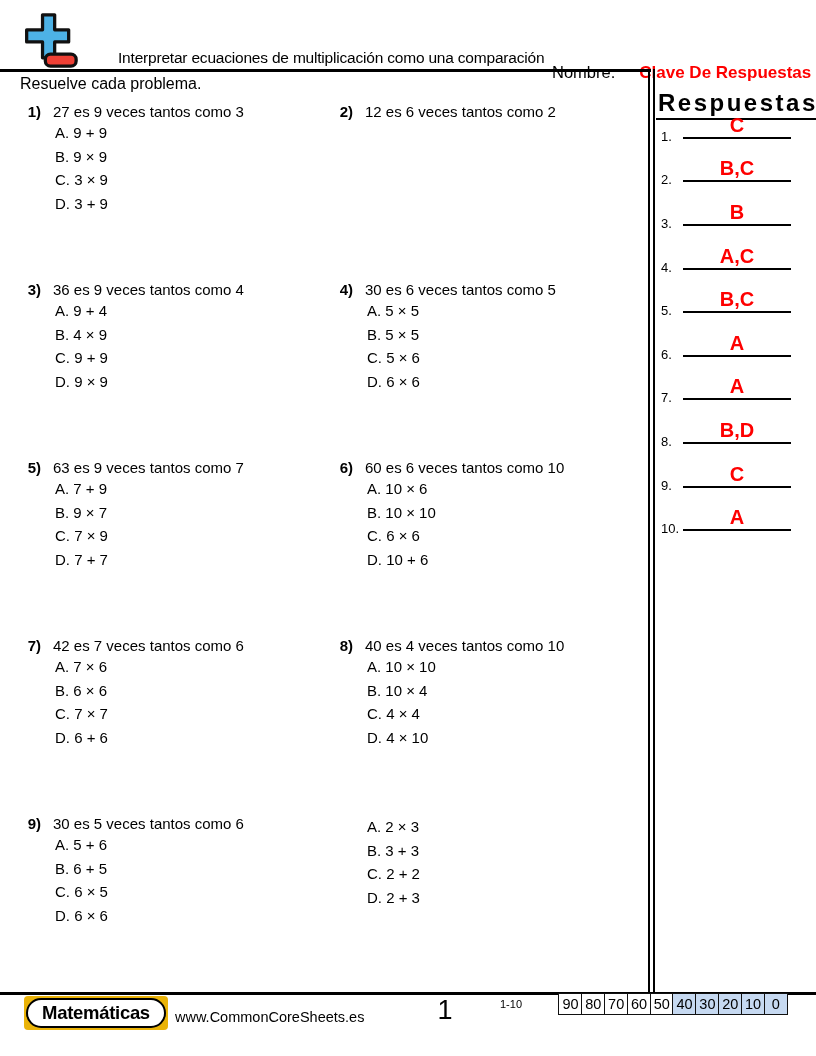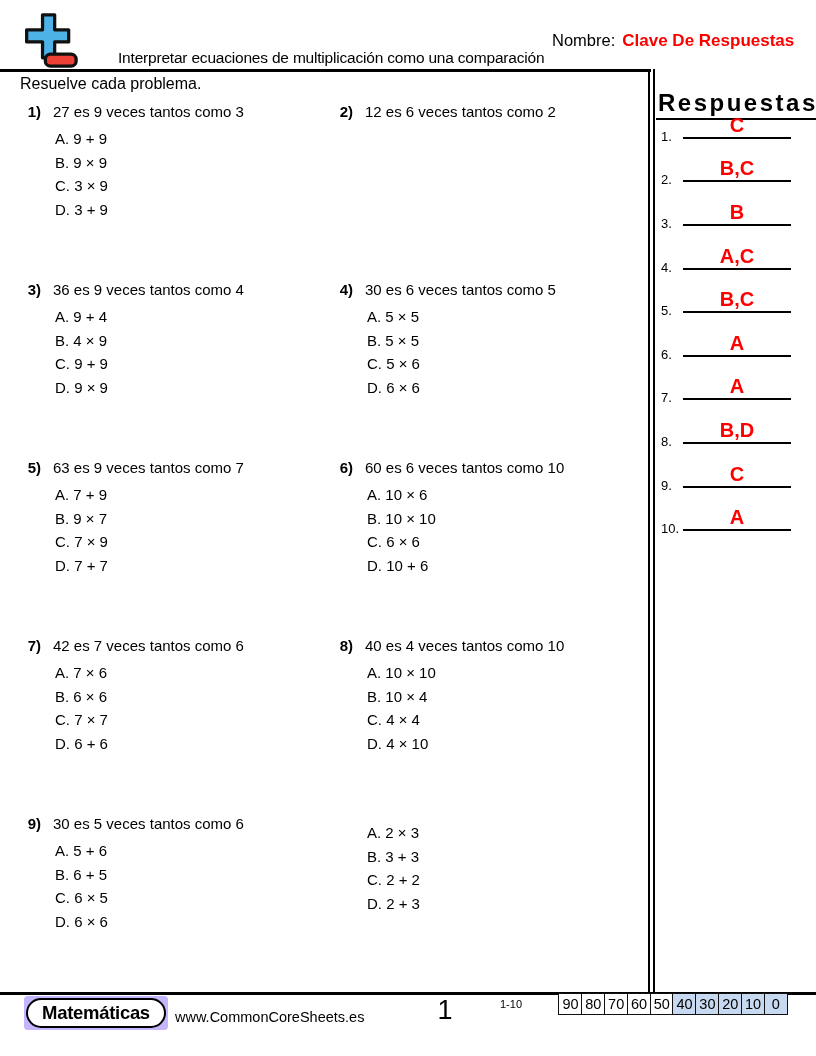--- a/index.html
+++ b/index.html
@@ -8,49 +8,49 @@
     position:relative; width:816px; height:1056px; margin:0 auto;
     background:#fff; overflow:hidden;
     font-family:"Liberation Sans","DejaVu Sans",sans-serif; color:#000;
   }
   
   .logo { position:absolute; left:22px; top:12px; width:56px; height:58px; }
   .logo svg { width:100%; height:100%; }
   .logo .plus  { fill:var(--logo-blue,#4db2e6); stroke:#111; stroke-width:3.5; stroke-linejoin:round; }
   .logo .eraser{ fill:var(--logo-red,#ee4035);  stroke:#111; stroke-width:3.5; }
   .page-title { position:absolute; left:118px; top:49px; font-size:15.5px; letter-spacing:-0.2px; white-space:nowrap; }
-  .name-row   { position:absolute; left:552px; top:31px; display:flex; gap:7px; align-items:baseline; white-space:nowrap; }
+  .name-row   { position:absolute; left:552px; top:63px; display:flex; gap:24px; align-items:baseline; white-space:nowrap; }
   .name-label { font-size:16.5px; }
   .name-value { font-size:17px; font-weight:bold; color:var(--accent-red,#fe0000); }
   .header-rule{ position:absolute; left:0; top:69px; width:651px; height:3px; background:#000; }
   .instructions{ position:absolute; left:20px; top:75px; font-size:16px; font-weight:normal; }
   
   .divider-v { position:absolute; left:648px; top:69px; height:926px; width:7px;
                border-left:2px solid #000; border-right:2px solid #000; }
   
   .problems { position:absolute; left:26px; top:100px; width:622px;
               display:grid; grid-template-columns:312px 310px; grid-auto-rows:178px; }
   .problem  { position:relative; padding-left:27px; padding-top:3px; }
   .q-row    { line-height:18px; font-size:15px; }
   .q-num    { position:absolute; left:-30px; width:45px; text-align:right; font-weight:bold; }
-  .options  { margin-top:6px; }
+  .options  { }
   .option   { padding-left:2px; line-height:23.5px; font-size:15px; }
   
   .answers-panel { position:absolute; left:656px; top:73px; width:160px; }
   .answers-title { display:block; margin:16px auto; width:max-content; font-size:24px; font-weight:bold;
                    letter-spacing:2.5px; border-bottom:2.5px solid #000; padding:0 2px 1px 2px; }
   .answer-list { position:absolute; left:0; top:22px; width:160px; }
   .answer-item { position:relative; height:43.65px; }
   .a-num  { position:absolute; left:5px; bottom:-5px; font-size:13px; }
   .a-line { position:absolute; left:27px; bottom:0; width:108px; border-bottom:2px solid #000; }
   .a-value{ display:block; text-align:center; font-size:20px; line-height:22px; font-weight:bold;
             color:var(--accent-red,#fe0000); padding-bottom:1px; }
   
   .footer-rule { position:absolute; left:0; top:992px; width:816px; height:2.5px; background:#000; }
-  .brand-box  { position:absolute; left:24px; top:996px; width:144px; height:34px; background:#c4b5fd;
+  .brand-box  { position:absolute; left:24px; top:996px; width:144px; height:34px; background:#eab308;
                 border-radius:4px; display:flex; }
   .brand-pill { flex:1; margin:2px; background:#fff; border:2.5px solid #000; border-radius:16px;
                 display:flex; align-items:center; justify-content:center;
                 font-weight:bold; font-size:18.5px; letter-spacing:-0.3px; }
   .website  { position:absolute; left:175px; top:1009px; font-size:14.5px; }
   .page-num { position:absolute; left:425px; top:995px; width:40px; text-align:center; font-size:27px; }
   .score-table { position:absolute; left:500px; top:993px; display:flex; align-items:flex-start; }
   .score-label { font-size:11px; width:60px; text-align:left; padding-right:7px; line-height:23px; }
   .score-cell  { width:24.5px; height:22px; border:1.7px solid #111; margin-left:-1.7px;
                  display:flex; align-items:center; justify-content:center; font-size:14.5px; background:#fff; }

